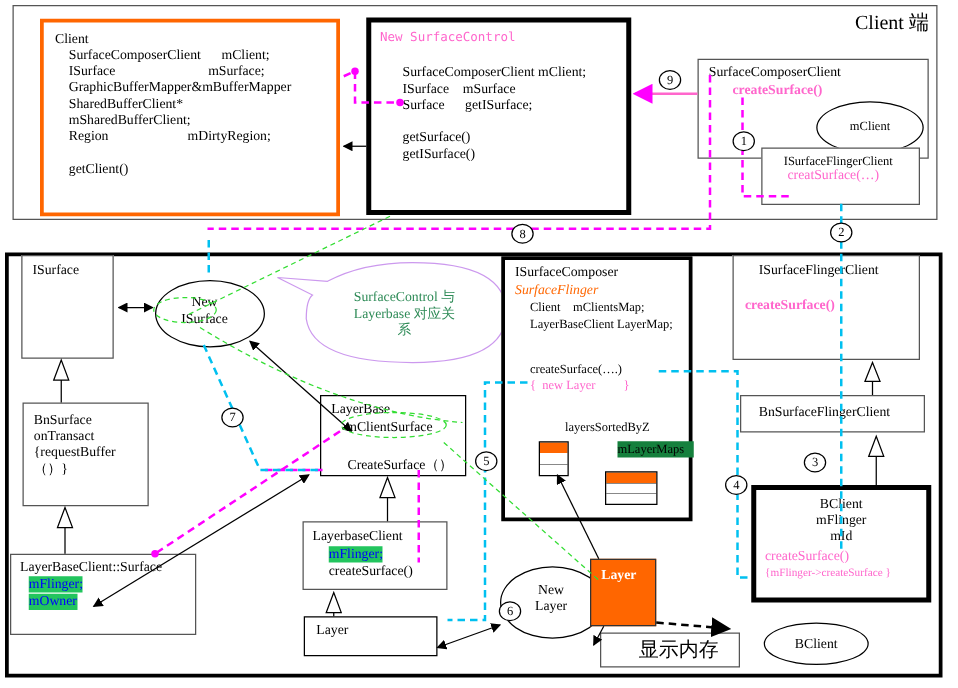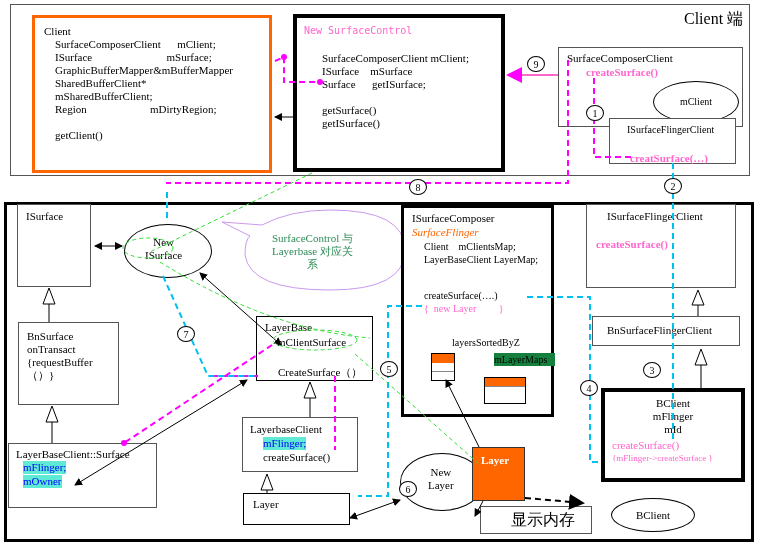--- a/index.html
+++ b/index.html
@@ -3,22 +3,22 @@
 <meta charset="utf-8">
 <style>
   html, body { margin: 0; padding: 0; background: #ffffff; }
   body { width: 766px; height: 550px; position: relative; overflow: hidden;
          font-family: "Liberation Serif", serif; font-size: 11px; color: #000; }
   .abs { position: absolute; }
   .box { position: absolute; background: #fff; box-sizing: border-box; }
   .t { position: absolute; white-space: pre; line-height: 13px; }
   .pink { color: #ff66cc; }
   .orange { color: #ff6600; font-style: italic; }
-  .blue { color: #0000ff; background: #5eead4; }
-  .green { color: #2e8b57; }
+  .blue { color: #0000ff; background: #22c55e; }
+  .green { color: #2e8b57; margin-left: 11px; }
   .circ { position: absolute; width: 18px; height: 16px; border: 1px solid #000; border-radius: 50%;
           background: #fff; text-align: center; font-size: 10px; line-height: 16px; box-sizing: border-box; }
   svg.lines { position: absolute; left: 0; top: 0; pointer-events: none; }
 </style>
 </head>
 <body>
 
 <div class="box" style="left:10px;top:4px;width:740px;height:172px;border:1px solid #555;"></div>
 <div class="t" style="left:684px;top:12px;font-size:16px;">Client 端</div>
 <div class="box" style="left:4px;top:202px;width:750px;height:340px;border:3px solid #000;"></div>
@@ -46,21 +46,21 @@
   <div class="t" style="position:relative">getSurface()</div>
   <div class="t" style="position:relative">getISurface()</div>
 </div>
 
 <div class="box" style="left:558px;top:47px;width:185px;height:80px;border:1px solid #555;"></div>
 <div class="t" style="left:567px;top:52px;">SurfaceComposerClient</div>
 <div class="t pink" style="left:586px;top:66px;font-weight:bold;">createSurface()</div>
 <div class="abs" style="left:653px;top:81px;width:84px;height:40px;border:1px solid #000;border-radius:50%;background:#fff;text-align:center;line-height:40px;font-size:10px;">mClient</div>
 <div class="box" style="left:609px;top:118px;width:127px;height:46px;border:1px solid #555;"></div>
 <div class="t" style="left:627px;top:123px;font-size:10px;">ISurfaceFlingerClient</div>
-<div class="t pink" style="left:630px;top:152px;font-weight:bold;">creatSurface(…)</div>
+<div class="t pink" style="left:630px;top:134px;font-weight:normal;">creatSurface(…)</div>
 
 <div class="box" style="left:17px;top:204px;width:74px;height:83px;border:1px solid #555;"></div>
 <div class="t" style="left:26px;top:210px;">ISurface</div>
 
 <div class="abs" style="left:124px;top:224px;width:86px;height:52px;border:1px solid #000;border-radius:50%;background:#fff;"></div>
 <div class="t" style="left:145px;top:236px;text-align:center;">New
 ISurface</div>
 
 <svg class="lines" width="766" height="550">
   <path d="M222,222 L262,225 Q290,210 330,210 Q405,210 405,250 Q405,290 330,290 Q250,290 245,255 Q245,240 250,236 Z" fill="#fff" stroke="#cc99ee" stroke-width="1"></path>

